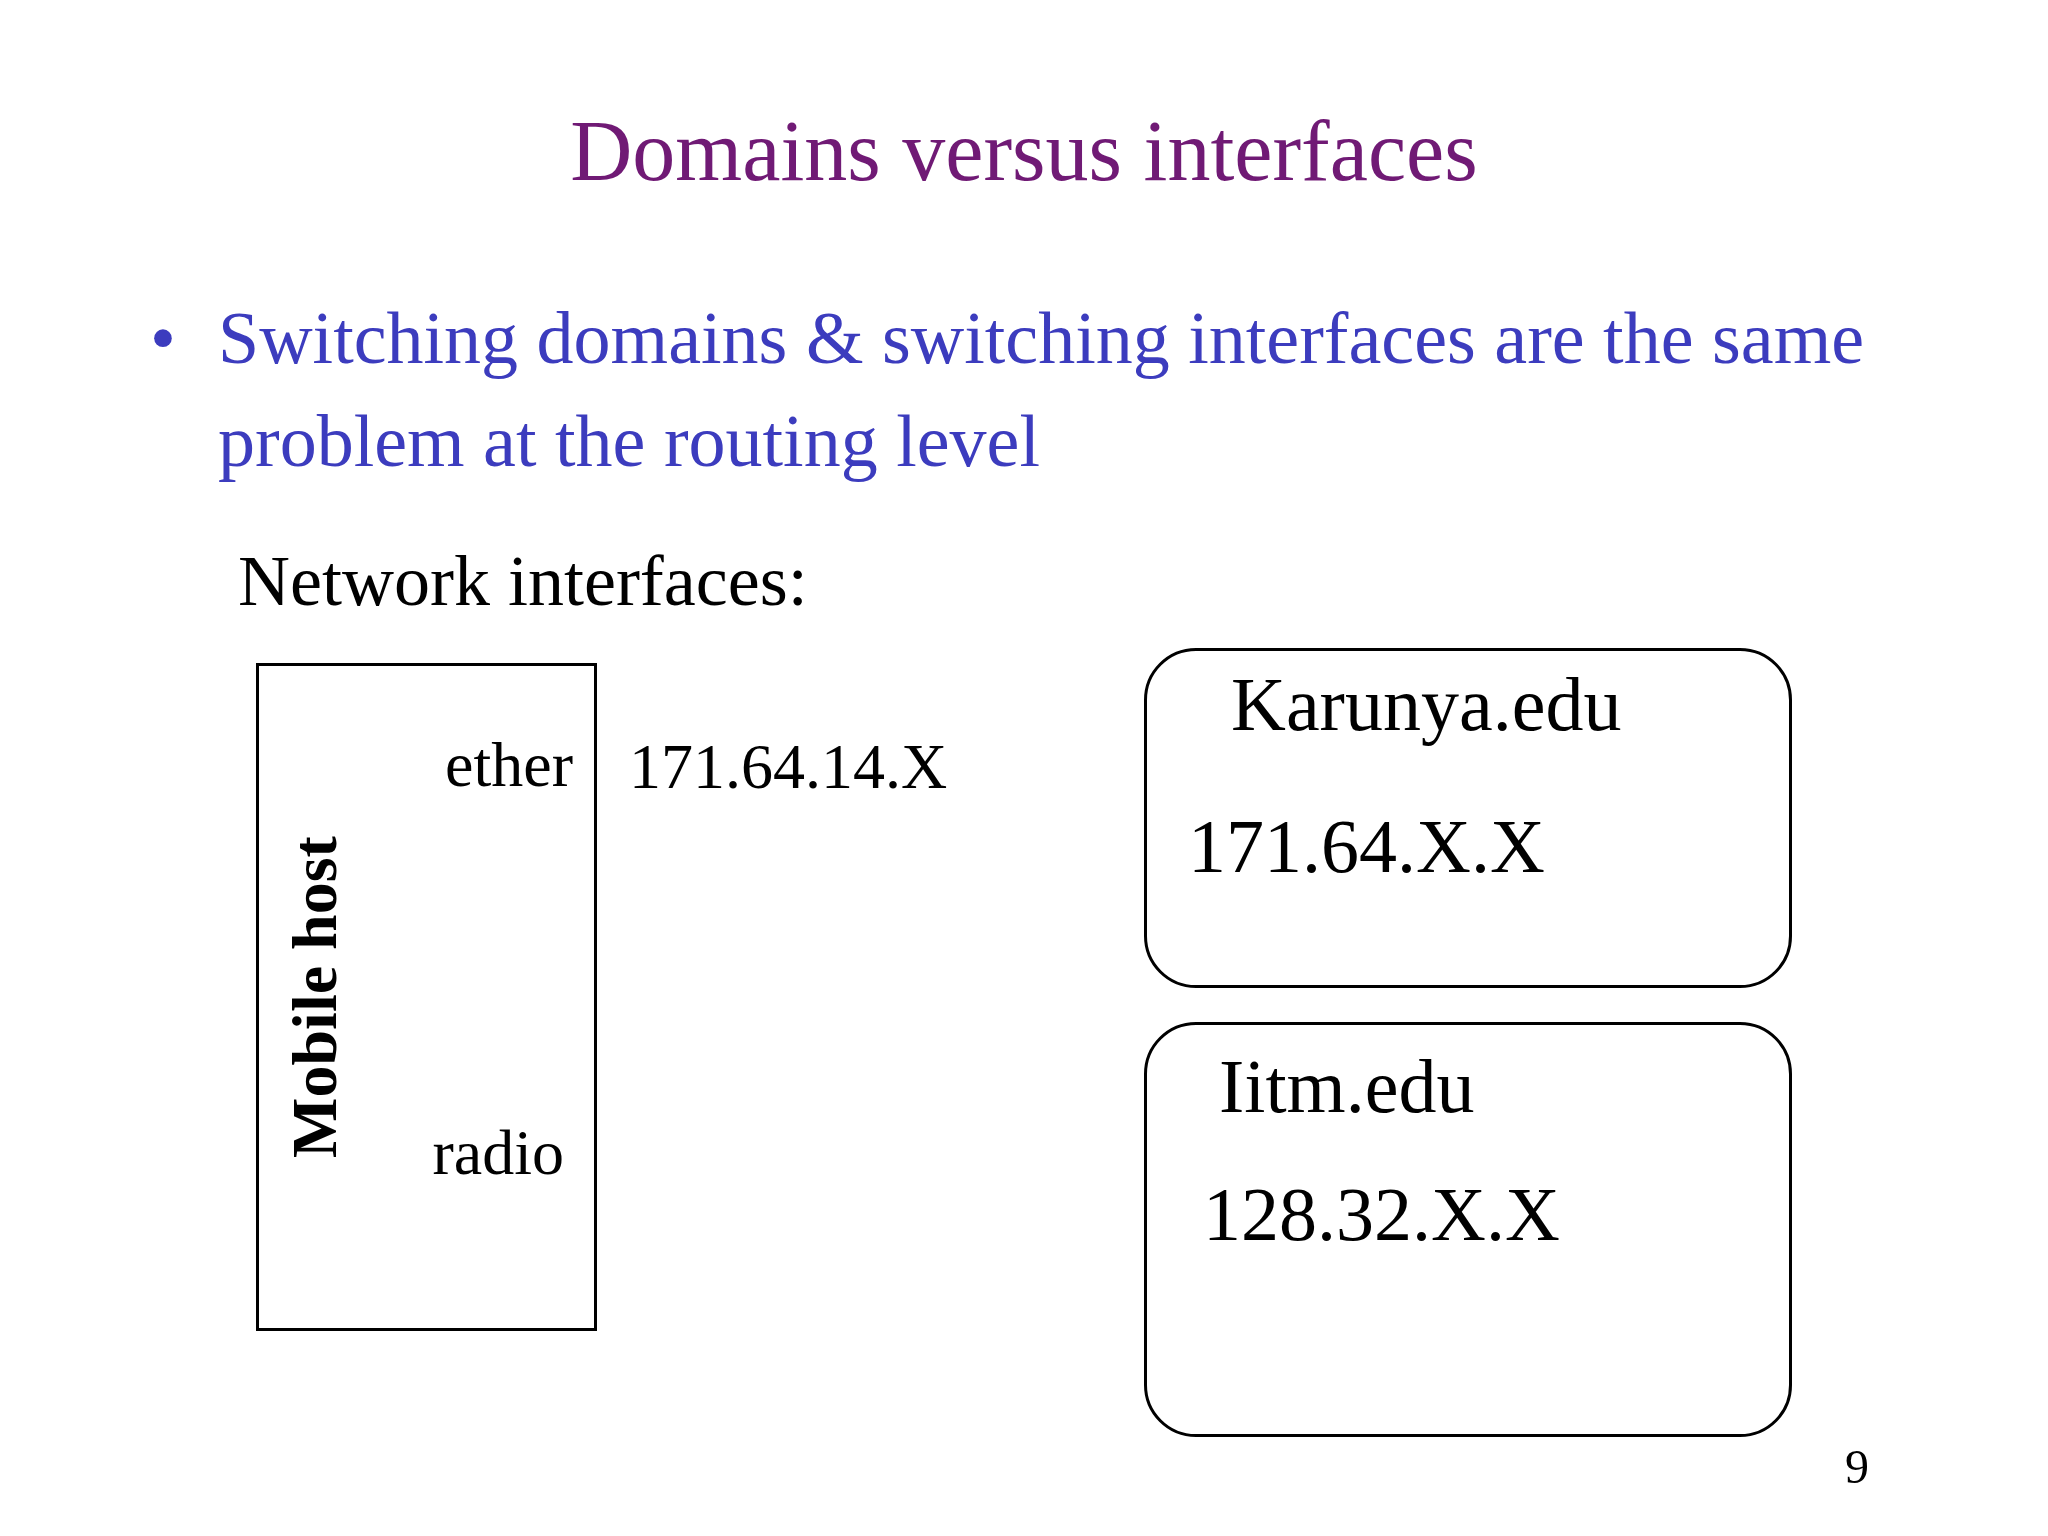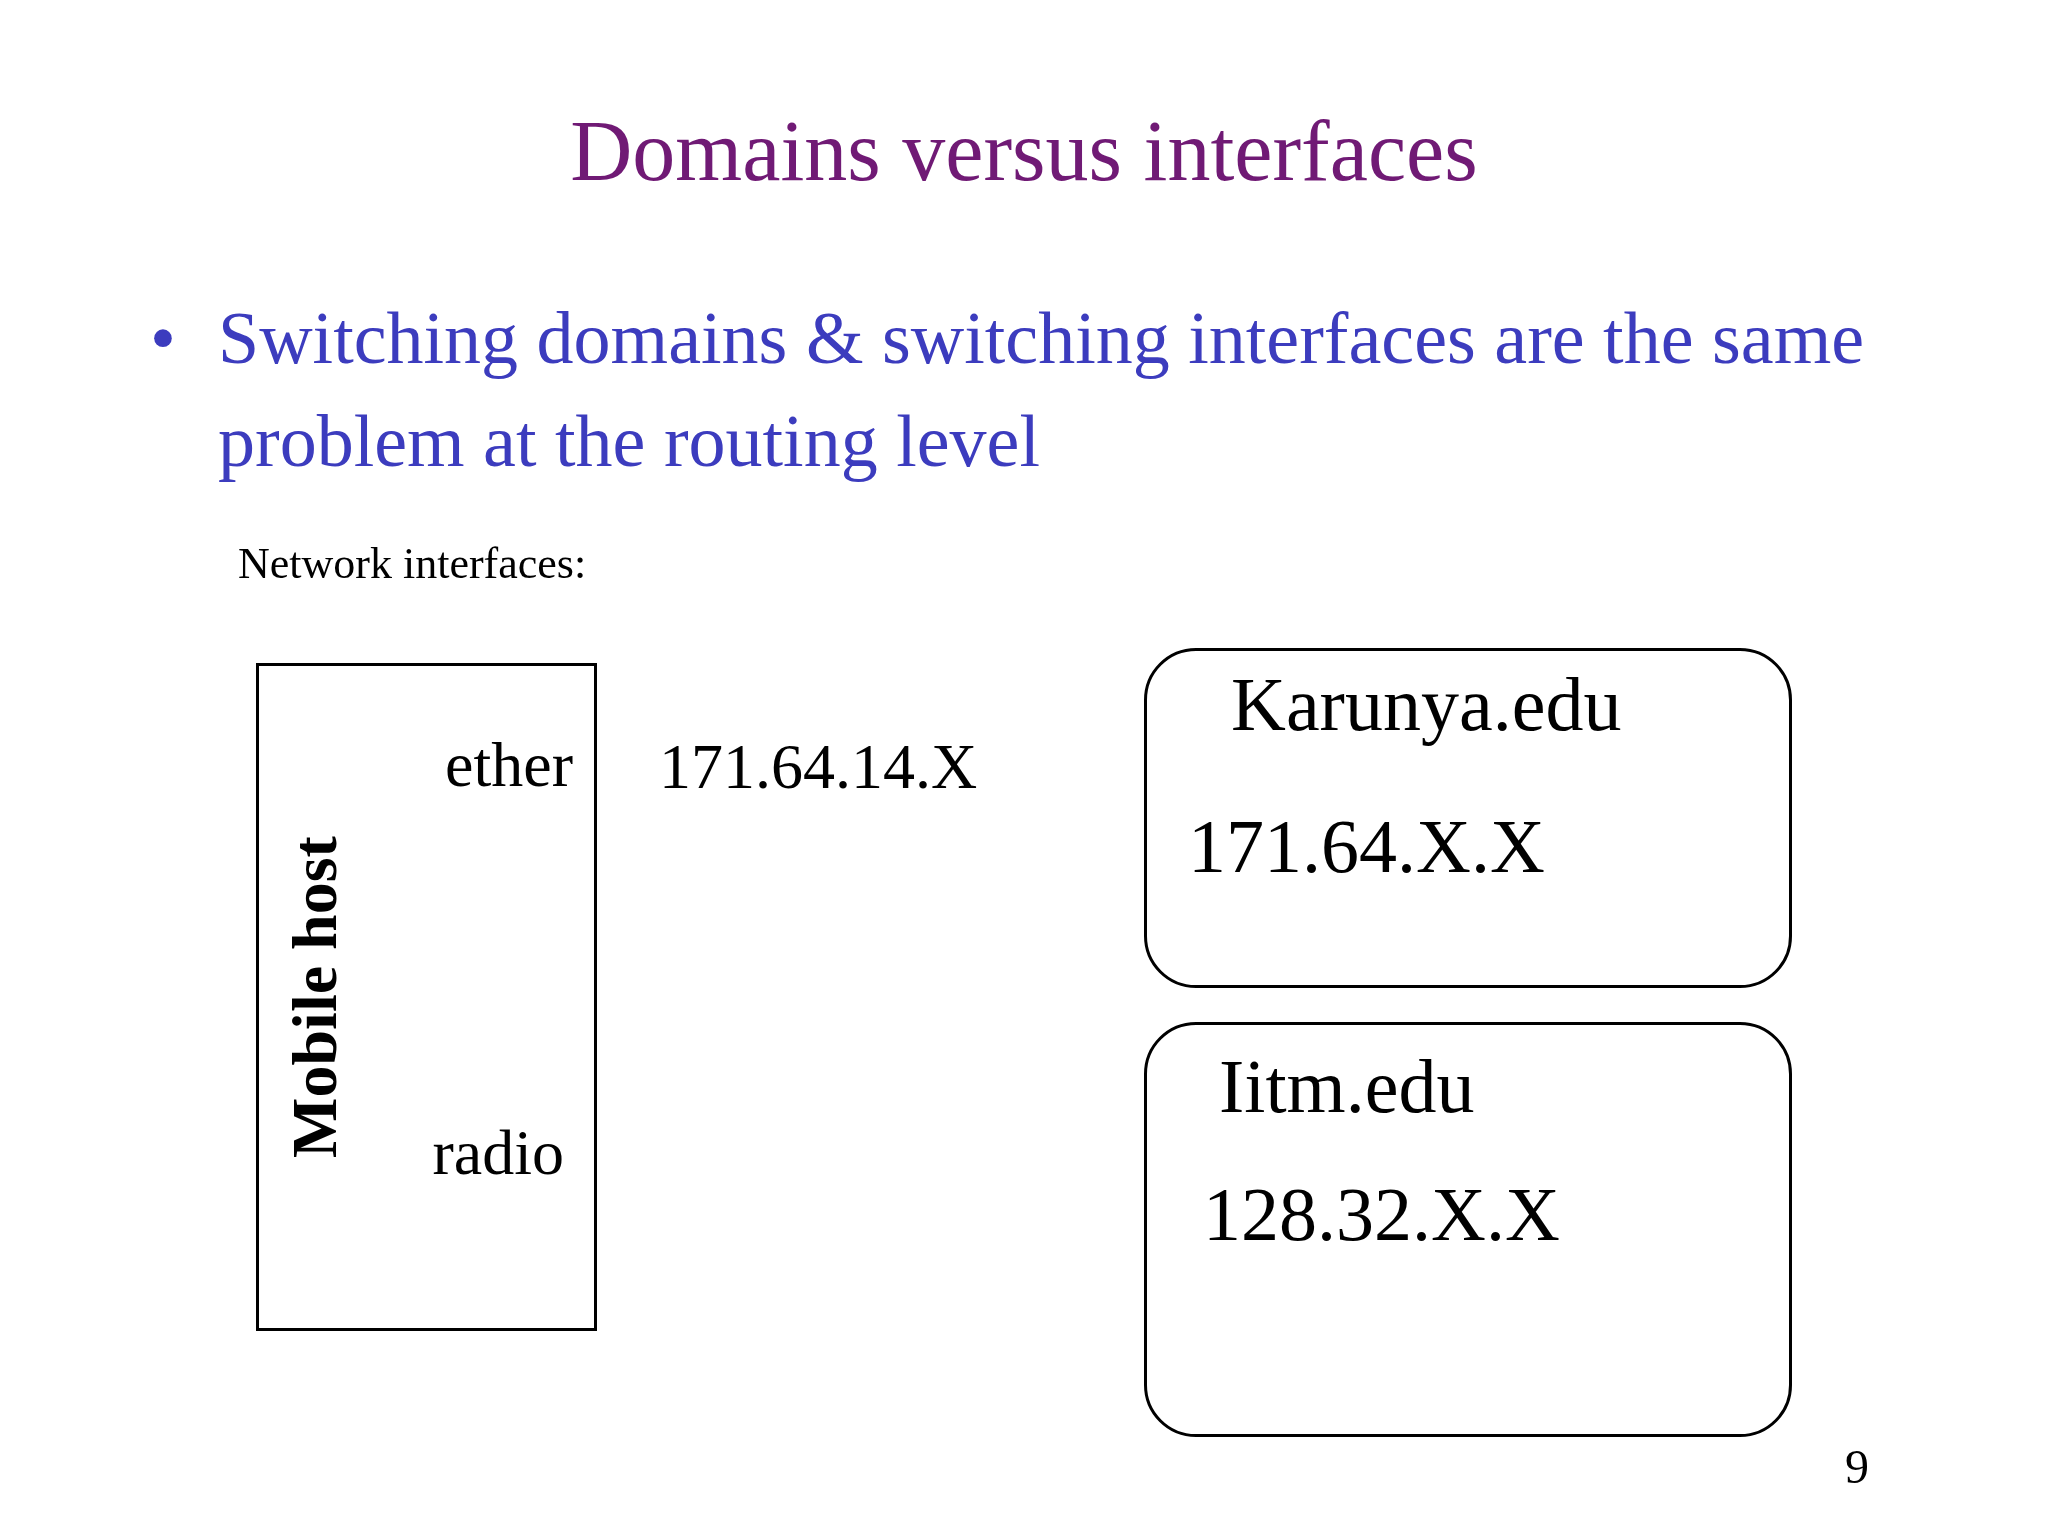--- a/index.html
+++ b/index.html
@@ -39,21 +39,21 @@
   }
   .bullet-marker {
     flex: 0 0 68px;
     width: 68px;
   }
   .bullet-text {
     width: 1660px;
   }
   .section-heading {
     position: absolute;
-    font-size: 44px;
+    font-size: 72px;
     line-height: 1.2;
     white-space: nowrap;
   }
   .heading-left  { left: 238px;  top: 538px; }
   .heading-right { left: 1144px; top: 538px; }
 
   .host-box {
     position: absolute;
     left: 256px;
     top: 663px;
@@ -80,21 +80,21 @@
     font-weight: bold;
     font-size: 64px;
   }
   .iface-label {
     position: absolute;
     font-size: 64px;
     line-height: 1.2;
     white-space: nowrap;
   }
   .ether-name  { left: 373px; top: 727px;  width: 200px; text-align: right; }
-  .ether-addr  { left: 659px; top: 729px; }
+  .ether-addr  { left: 629px; top: 729px; }
   .radio-name  { left: 364px; top: 1115px; width: 200px; text-align: right; }
   .radio-addr  { left: 619px; top: 1134px; }
 
   .domain-box {
     position: absolute;
     left: 1144px;
     width: 648px;
     border: 3px solid #000000;
     border-radius: 52px;
     box-sizing: border-box;

